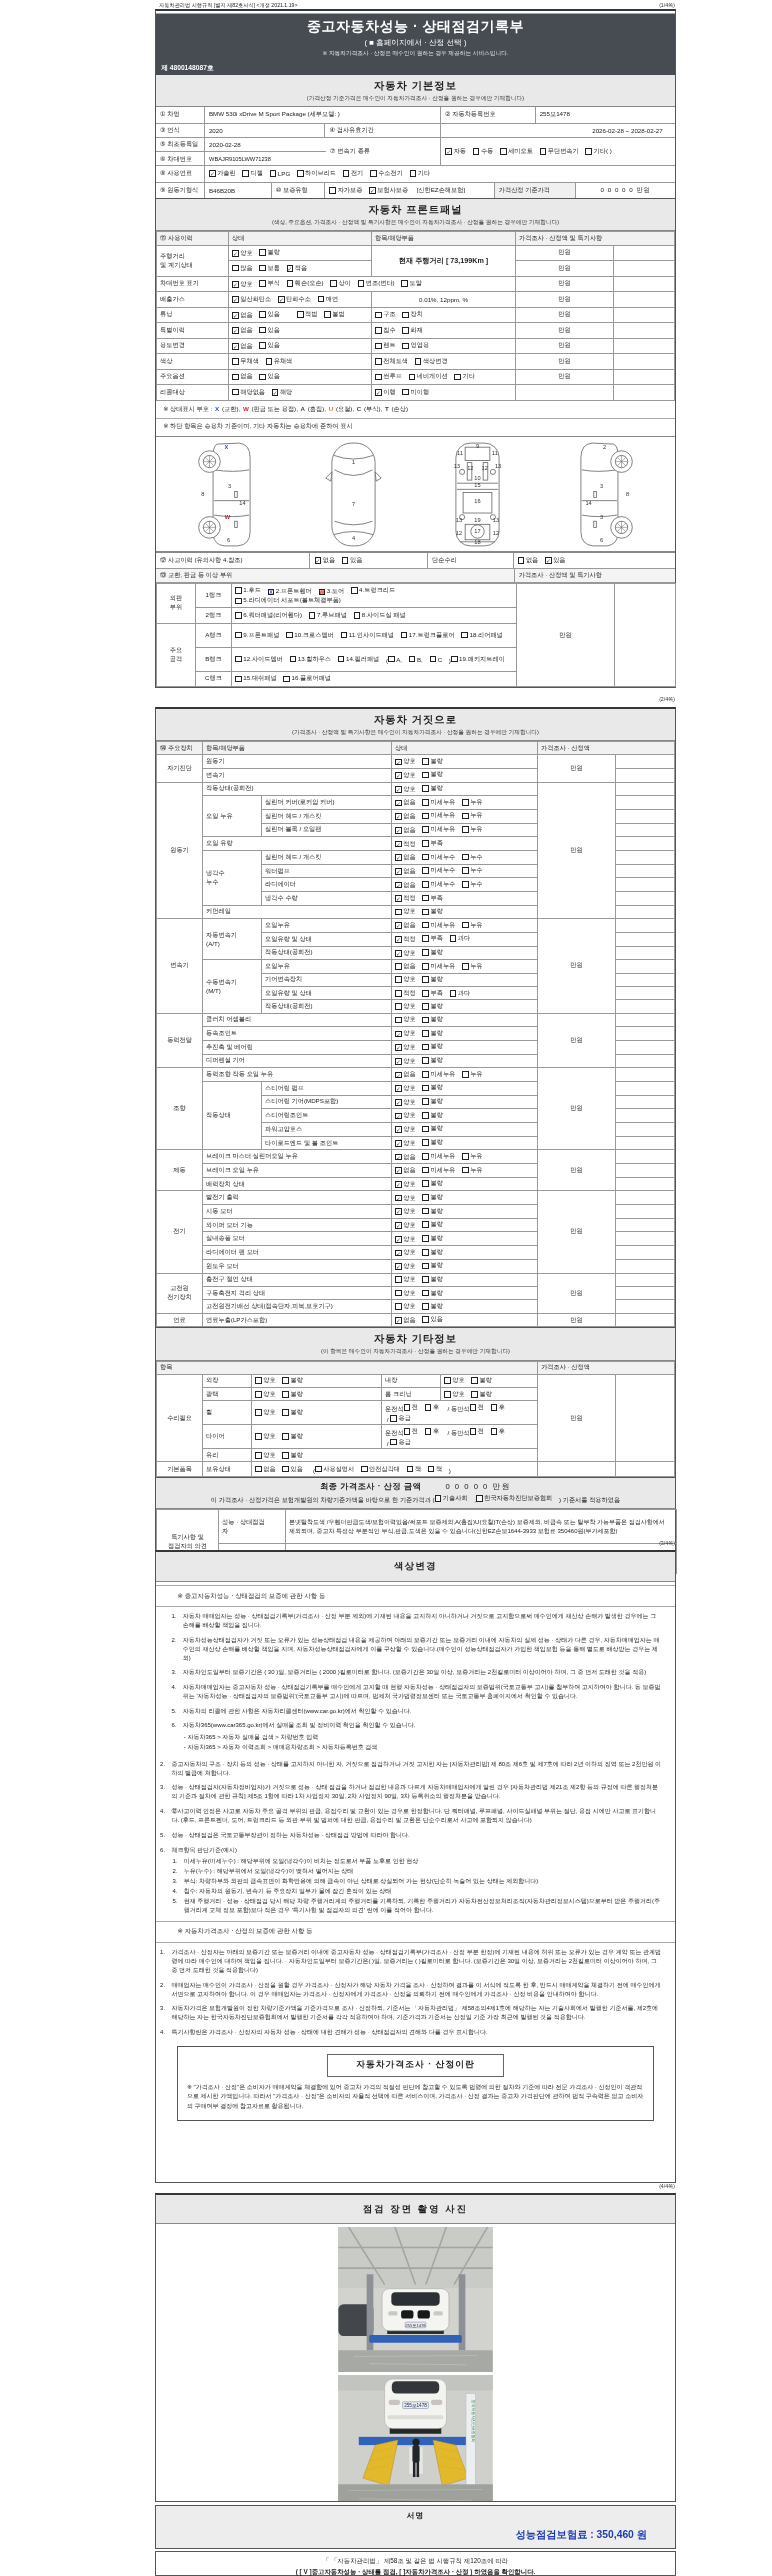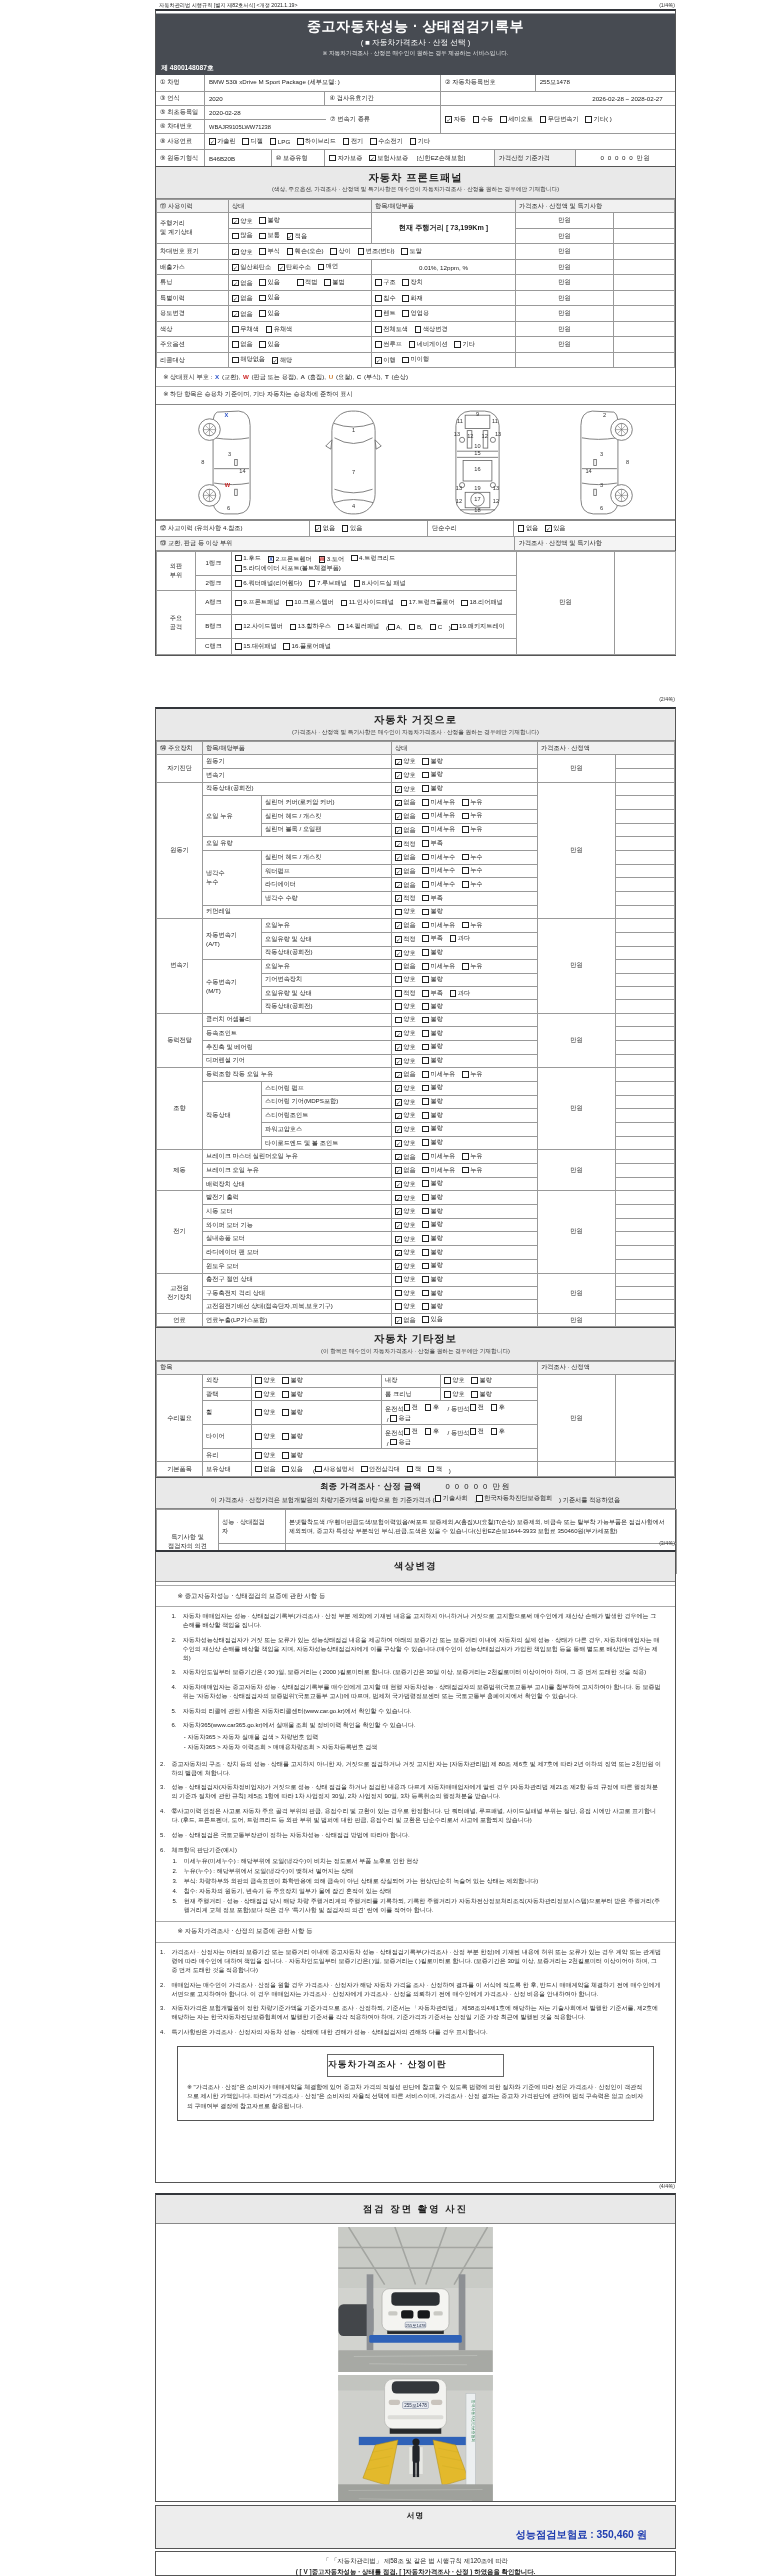--- a/index.html
+++ b/index.html
@@ -50,21 +50,21 @@
   
   .ntitle{background:#e9e9e9;border-bottom:0.5px solid #888;text-align:center;font-size:9.3px;font-weight:bold;padding:8.2px 0;letter-spacing:1.5px;}
   .nsec{border-top:0.5px solid #aaa;border-bottom:0.5px solid #aaa;padding:5.2px 5.2px 5.2px 21.6px;font-size:6.4px;margin:3.1px 0 5.2px;}
   .nitem{display:flex;margin:0 13.4px 5.7px 15.5px;font-size:6px;line-height:1.5;}
   .nitem.outer{margin-left:4.1px;}
   .nnum{width:11.3px;flex:none;}
   .ntext{flex:1;}
   .nsub{margin:2.1px 0 0 1px;}
   .nsubitem{display:flex;margin:1px 0;}
   .pbox{border:0.5px solid #555;margin:9.3px 20.6px 0;padding:7.2px 9.3px 8.2px;}
-  .pboxtitle{border:0.5px solid #666;width:175px;margin:0 auto;text-align:left;font-size:8.8px;font-weight:bold;padding:4.1px 0;letter-spacing:1px;}
+  .pboxtitle{border:0.5px solid #666;width:175px;margin:0 auto;text-align:center;font-size:8.8px;font-weight:bold;padding:4.1px 0;letter-spacing:1px;}
   .pboxtext{margin-top:6.2px;font-size:6px;line-height:1.6;font-weight:500;}
   
   .phtitle{background:#e9e9e9;border-bottom:0.5px solid #888;text-align:center;font-size:9.3px;font-weight:bold;letter-spacing:2.1px;padding:7.7px 0;}
   .pharea{display:flex;flex-direction:column;align-items:center;padding-top:3.1px;background:#fff;}
   
   .signbox{background:#ededed;position:relative;height:100%;}
   .signlabel{text-align:center;font-size:7.7px;font-weight:bold;padding-top:5.2px;letter-spacing:1px;}
   .insurance{position:absolute;right:28px;top:21.6px;font-size:10.3px;font-weight:bold;color:#1f3db0;}
   .confirm{text-align:center;font-size:6.4px;line-height:1.7;padding-top:4.1px;}
   .odo{font-size:7.2px;font-weight:bold;}
@@ -74,25 +74,29 @@
 <body>
 
 <div class="doc">
 
   <div class="tinyhdr">자동차관리법 시행규칙 [별지 제82호서식] &lt;개정 2021.1.19&gt;</div>
   <div class="pgmark" style="top:1.5px;">(1/4쪽)</div>
 
   <div class="block" style="top:9px;">
     <div class="darkband">
       <div class="t1">중고자동차성능 · 상태점검기록부</div>
-      <div class="t2">( ■ 자동차가격조사 · 산정 선택 )</div>
+      <div class="t2">( ■ 홈페이지에서 · 산정 선택 )</div>
       <div class="t3">※ 자동차가격조사 · 산정은 매수인이 원하는 경우 제공하는 서비스입니다.</div>
       <div class="docno">제 4800148087호</div>
     </div>
 
+    <div class="sechead">
+      <div class="st1">자동차 기본정보</div>
+      <div class="st2">(가격산정 기준가격은 매수인이 자동차가격조사 · 산정을 원하는 경우에만 기재합니다)</div>
+    </div>
 
     <div>
       <div class="brow" style="height:15.5px;">
         <div class="bcell blabel" style="width:49px;">① 차명</div>
         <div class="bcell" style="width:237px;">BMW 530i xDrive M Sport Package (세부모델: )</div>
         <div class="bcell blabel" style="width:95px;">② 자동차등록번호</div>
         <div class="bcell" style="width:140px;">255모1478</div>
       </div>
       <div class="brow" style="height:13.4px;">
         <div class="bcell blabel" style="width:49px;">③ 연식</div>

